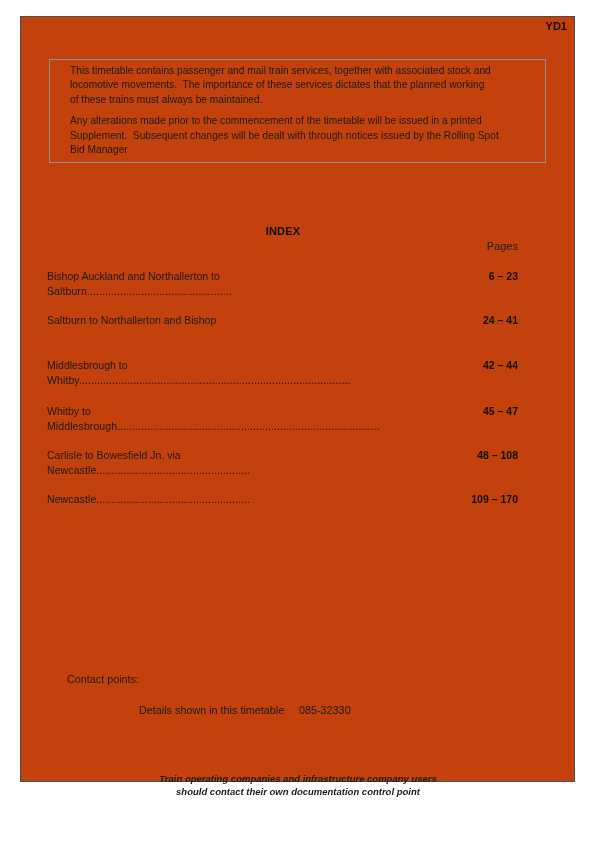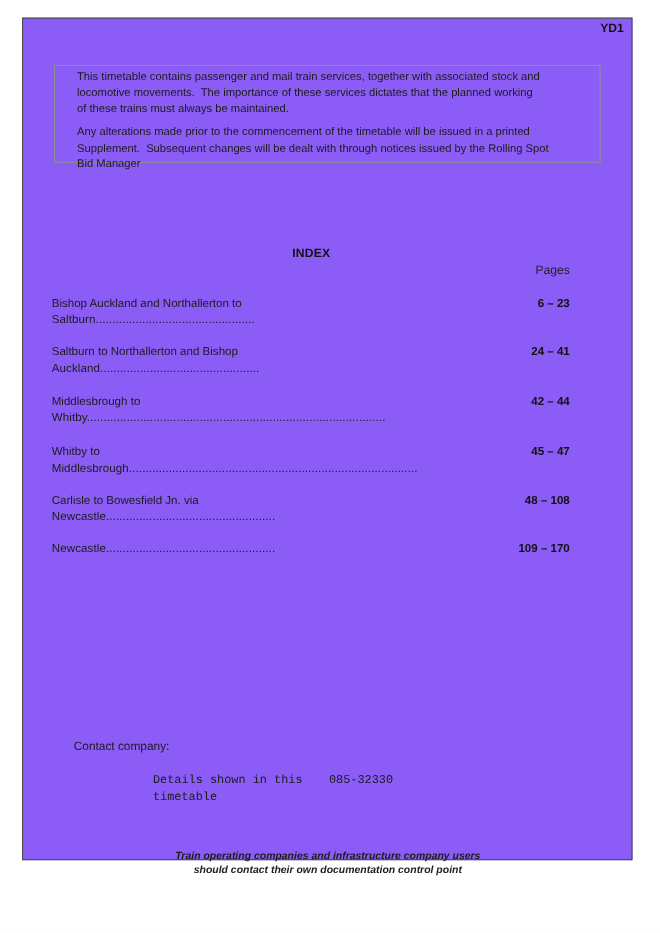--- a/index.html
+++ b/index.html
@@ -20,36 +20,36 @@
     overflow: hidden;
   }
   .page-border {
     position: absolute;
     left: 20px;
     top: 16px;
     width: 555px;
     height: 766px;
     border: 1.5px solid #4d4d4d;
     box-sizing: border-box;
-    background: #8b5cf6;
+    background: #c2410c;
   }
   .doc-code {
     position: absolute;
     top: 3px;
     right: 7px;
     font-size: 11px;
     font-weight: bold;
     color: #111111;
   }
   .notice-box {
     position: absolute;
     left: 28px;
     top: 42px;
     width: 497px;
-    height: 89px;
+    height: 104px;
     border: 1px solid #8f8f8f;
     box-sizing: border-box;
     padding: 4px 18px 0 20px;
   }
   .notice-box p {
     margin: 0 0 7px 0;
     font-size: 10.2px;
     line-height: 14.4px;
     white-space: pre-wrap;
     color: #1c1c1c;
@@ -111,21 +111,20 @@
   .contact-rows {
     position: absolute;
     left: 118px;
     top: 686px;
   }
   .contact-row {
     display: flex;
     font-size: 10.8px;
     line-height: 15px;
     color: #1c1c1c;
-    font-family: Liberation Mono, monospace;
   }
   .contact-row .contact-label {
     width: 160px;
   }
   .footnote {
     position: absolute;
     left: 277px;
     top: 756px;
     transform: translateX(-50%);
     font-size: 9.5px;
@@ -158,21 +157,20 @@
     <div class="pages-label">Pages</div>
 
     <div class="index-entry" style="top:252px">
       <div>Bishop Auckland and Northallerton to</div>
       <div class="entry-dots">Saltburn................................................</div>
     </div>
     <div class="page-range" style="top:252px">6 – 23</div>
 
     <div class="index-entry" style="top:296px">
       <div>Saltburn to Northallerton and Bishop</div>
-      <div class="entry-dots">Auckland................................................</div>
     </div>
     <div class="page-range" style="top:296px">24 – 41</div>
 
     <div class="index-entry" style="top:341px">
       <div>Middlesbrough to</div>
       <div class="entry-dots">Whitby..........................................................................................</div>
     </div>
     <div class="page-range" style="top:341px">42 – 44</div>
 
     <div class="index-entry" style="top:387px">
@@ -186,21 +184,21 @@
       <div class="entry-dots">Newcastle...................................................</div>
     </div>
     <div class="page-range" style="top:431px">48 – 108</div>
 
     <div class="index-entry" style="top:475px">
       <div class="entry-dots">Newcastle...................................................</div>
     </div>
     <div class="page-range" style="top:475px">109 – 170</div>
 
 
-    <div class="contact-points-label">Contact company:</div>
+    <div class="contact-points-label">Contact points:</div>
 
     <div class="contact-rows">
       <div class="contact-row">
         <span class="contact-label">Details shown in this timetable</span>
         <span class="contact-value">085-32330</span>
       </div>
     </div>
 
     <div class="footnote">Train operating companies and infrastructure company users
 should contact their own documentation control point</div>

